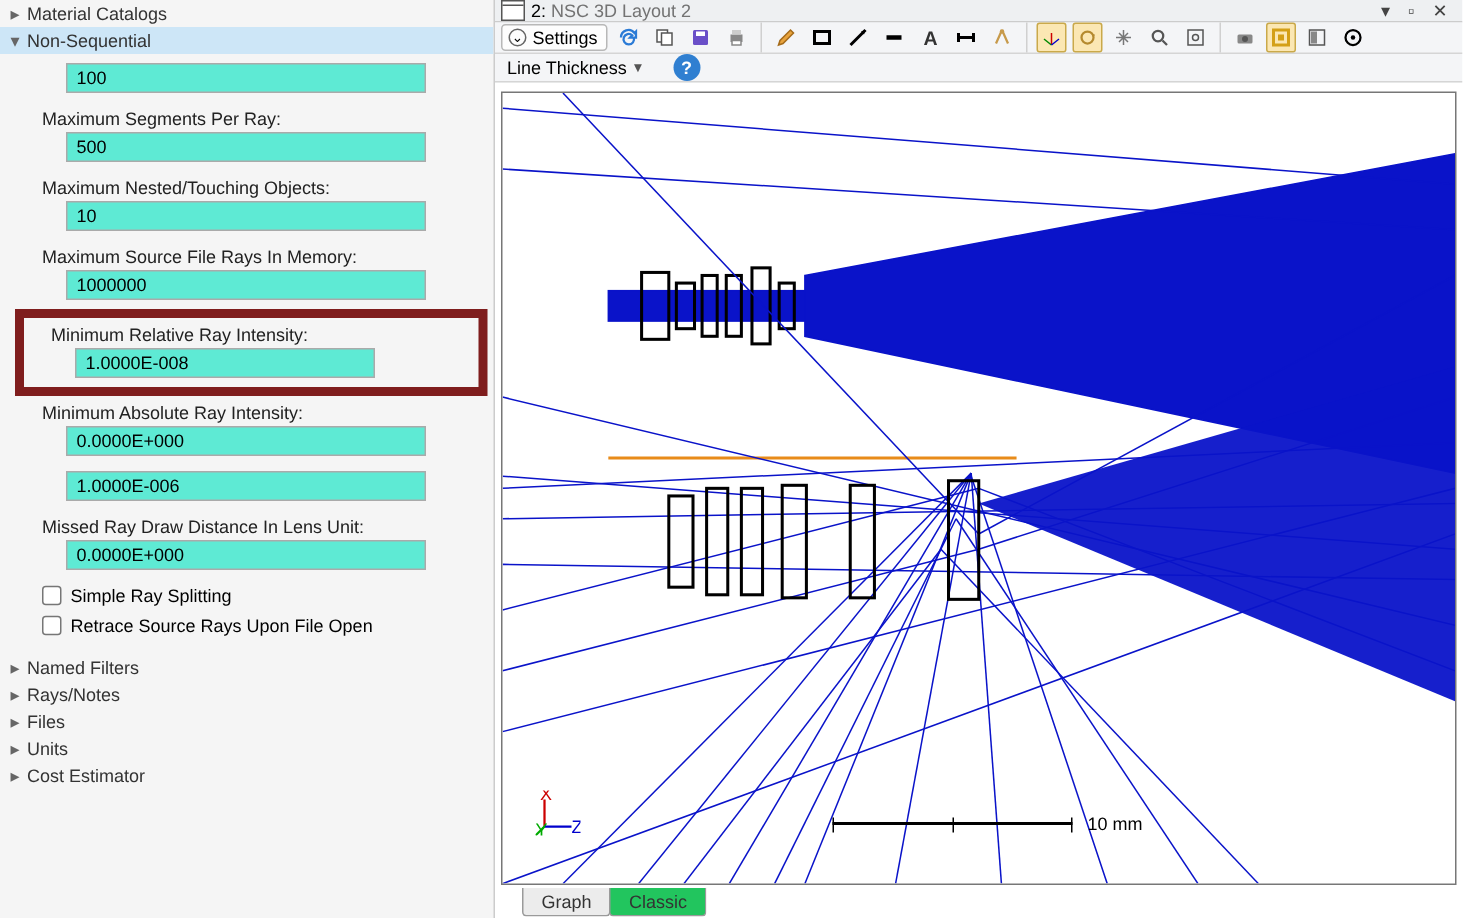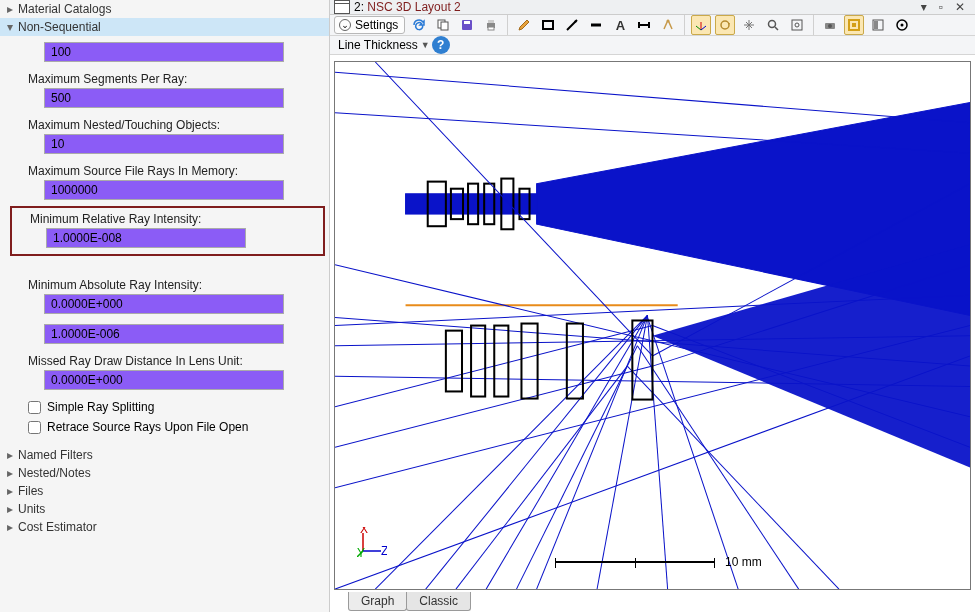--- a/index.html
+++ b/index.html
@@ -7,54 +7,54 @@
 
 
 .left-panel { width: 330px; background: #f5f5f5; border-right: 1px solid #ccc; overflow-y: auto; }
 .tree-item { display: flex; align-items: center; padding: 2px 4px; cursor: pointer; color: #333; }
 .tree-item.expanded { background: #cde6f7; }
 .tree-item .caret { width: 12px; text-align: center; color: #666; }
 .tree-item .label { padding-left: 2px; }
 .tree-body { padding: 6px 10px 6px 28px; }
 .field-row { margin-bottom: 10px; }
 .field-label { color: #222; margin-bottom: 2px; display: block; }
-.field-input { width: 240px; padding: 2px 6px; border: 1px solid #aaa; background: #8b5cf6; height: 20px; display:block; margin-left:16px; }
-.highlight-box { border: 2px solid #7f1d1d; padding: 4px 6px 6px 6px; margin: -4px -6px 22px -18px; }
+.field-input { width: 240px; padding: 2px 6px; border: 1px solid #aaa; background: #5eead4; height: 20px; display:block; margin-left:16px; }
+.highlight-box { border: 6px solid #7f1d1d; padding: 4px 6px 6px 6px; margin: -4px -6px 4px -18px; }
 .highlight-box .field-input { margin-left: 28px; width: 200px; }
 .highlight-box .field-label { margin-left: 12px; }
-.check-row { display: flex; align-items: center; margin: 6px 0 6px 0; }
+.check-row { display: flex; margin: 6px 0 6px 0; }
 .check-row input { margin-right: 6px; }
 
 
 .right-panel { flex: 1; display: flex; flex-direction: column; background: #fff; }
 .titlebar { display: flex; align-items: center; background: #eef0f2; border-bottom: 1px solid #ccc; height: 22px; padding: 0 4px; }
 .titlebar .win-icon { width: 16px; height: 14px; border: 1px solid #555; background: #fff; margin-right: 4px; position:relative; }
 .titlebar .win-icon::before { content:""; position:absolute; top:2px; left:0; right:0; border-top:1px solid #555;}
-.titlebar .title-text { flex: 1; color: #7f1d1d; }
+.titlebar .title-text { flex: 1; color: #737373; }
 .titlebar .wc { padding: 0 6px; cursor: pointer; color: #444; }
 .toolbar { display: flex; align-items: center; background: #f4f5f7; border-bottom: 1px solid #d5d5d5; height: 30px; padding: 0 4px; gap: 4px; }
 .tb-settings { display:flex; align-items:center; border:1px solid #b8b8b8; border-radius:3px; padding:1px 6px 1px 4px; cursor:pointer; background:#fdfdfd;}
 .tb-settings .chev { display:inline-block; border:1px solid #666; border-radius:50%; width:12px; height:12px; text-align:center; line-height:10px; font-size:9px; margin-right:4px;}
 .tb-btn { width:20px; height:20px; border:none; background:transparent; cursor:pointer; display:flex; align-items:center; justify-content:center; color:#333; }
 .tb-btn svg { display:block; }
 .tb-btn.active { background:#fbe7b3; border:1px solid #caa94a; border-radius:2px; }
 .tb-sep { width:1px; height:20px; background:#d0d0d0; margin:0 2px;}
-.toolbar2 { display:flex; align-items:center; background:#f4f5f7; border-bottom:1px solid #d5d5d5; height:26px; padding:0 6px; gap:0;}
+.toolbar2 { display:flex; align-items:center; background:#f4f5f7; border-bottom:1px solid #d5d5d5; height:26px; padding:0 6px; gap:17px;}
 .drop { display:flex; align-items:center; cursor:pointer; padding:2px 2px;}
 .drop .dd { font-size:9px; color:#555; margin-left:3px;}
 .help-btn { width:18px; height:18px; border-radius:50%; background:#2f7fd1; color:#fff; display:flex; align-items:center; justify-content:center; font-weight:bold; cursor:pointer; font-size:12px; }
 .viewport-wrap { flex:1; padding:6px 4px 0 4px; display:flex; flex-direction:column; }
 .viewport { flex:1; border:1px solid #777; background:#fff; position:relative; overflow:hidden;}
 .tabs { height:22px; display:flex; align-items:center; padding-left:14px; }
 .tab { border:1px solid #9a9a9a; border-top:none; padding:2px 12px; background:#ececec; cursor:pointer; margin-right:-1px; font-size:12px; color:#333; border-radius:0 0 3px 3px;}
-.tab.active { background:#e5e5e5; font-weight:500;}
+.tab.active { background:#22c55e; font-weight:500;}
 
 .gizmo { position:absolute; left:22px; bottom:32px; width:30px; height:30px; }
 
-.scalebar { position:absolute; bottom:20px; left:220px; display:flex; align-items:center; }
+.scalebar { position:absolute; bottom:33px; left:220px; display:flex; align-items:center; }
 .scalebar .bar { width:160px; border-top:2px solid #000; position:relative;}
 .scalebar .bar::before, .scalebar .bar::after { content:""; position:absolute; top:-5px; width:1px; height:10px; background:#000;}
 .scalebar .bar::before{left:0;} .scalebar .bar::after{right:0;}
 .scalebar .mid { position:absolute; left:50%; top:-5px; width:1px; height:10px; background:#000;}
 .scalebar .lbl { margin-left:10px; }
 </style>
 </head>
 <body>
 
 <div class="left-panel">
@@ -110,21 +110,21 @@
       <span>Retrace Source Rays Upon File Open</span>
     </div>
   </div>
 
   <div class="tree-item">
     <span class="caret">▸</span>
     <span class="label">Named Filters</span>
   </div>
   <div class="tree-item">
     <span class="caret">▸</span>
-    <span class="label">Nested/Notes</span>
+    <span class="label">Rays/Notes</span>
   </div>
   <div class="tree-item">
     <span class="caret">▸</span>
     <span class="label">Files</span>
   </div>
   <div class="tree-item">
     <span class="caret">▸</span>
     <span class="label">Units</span>
   </div>
   <div class="tree-item">

